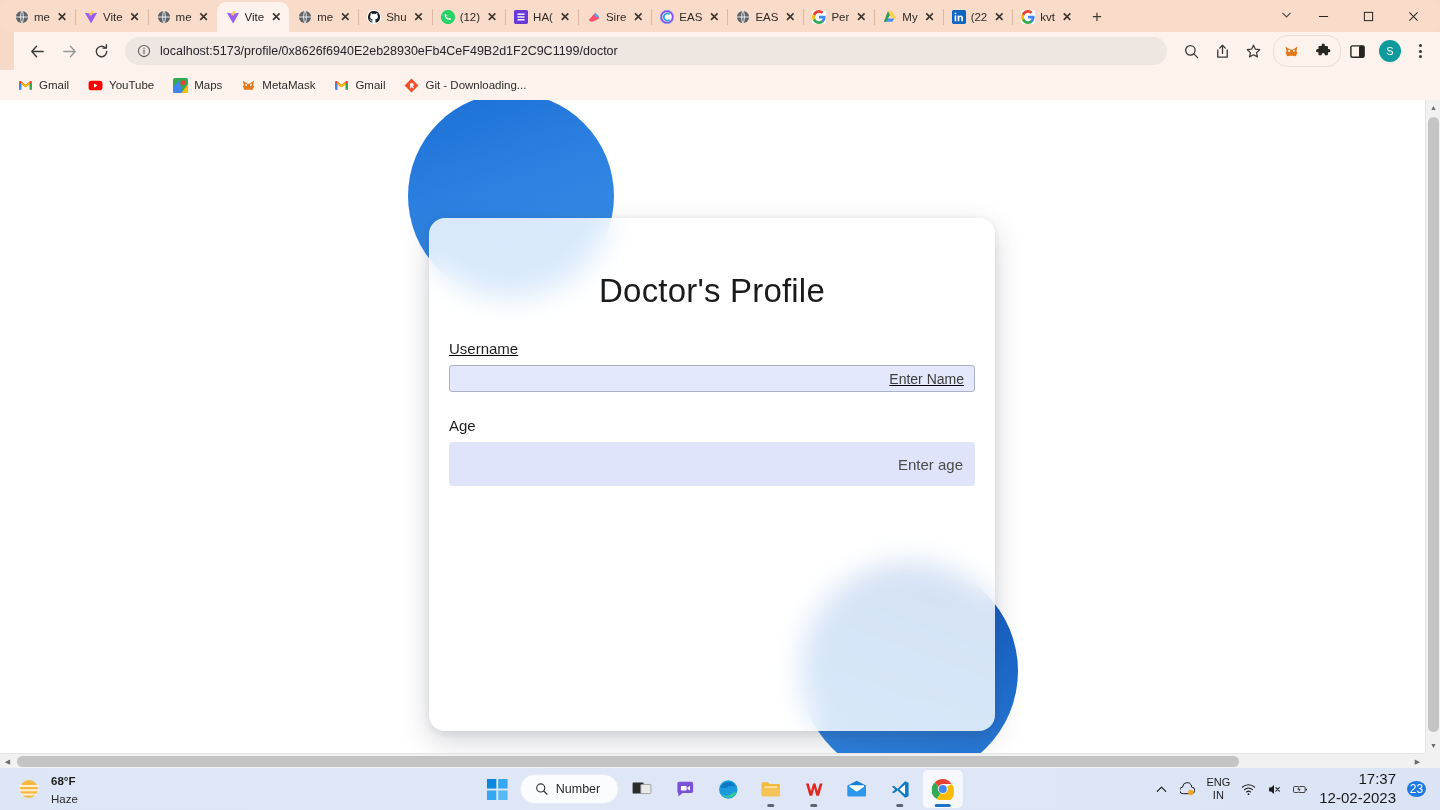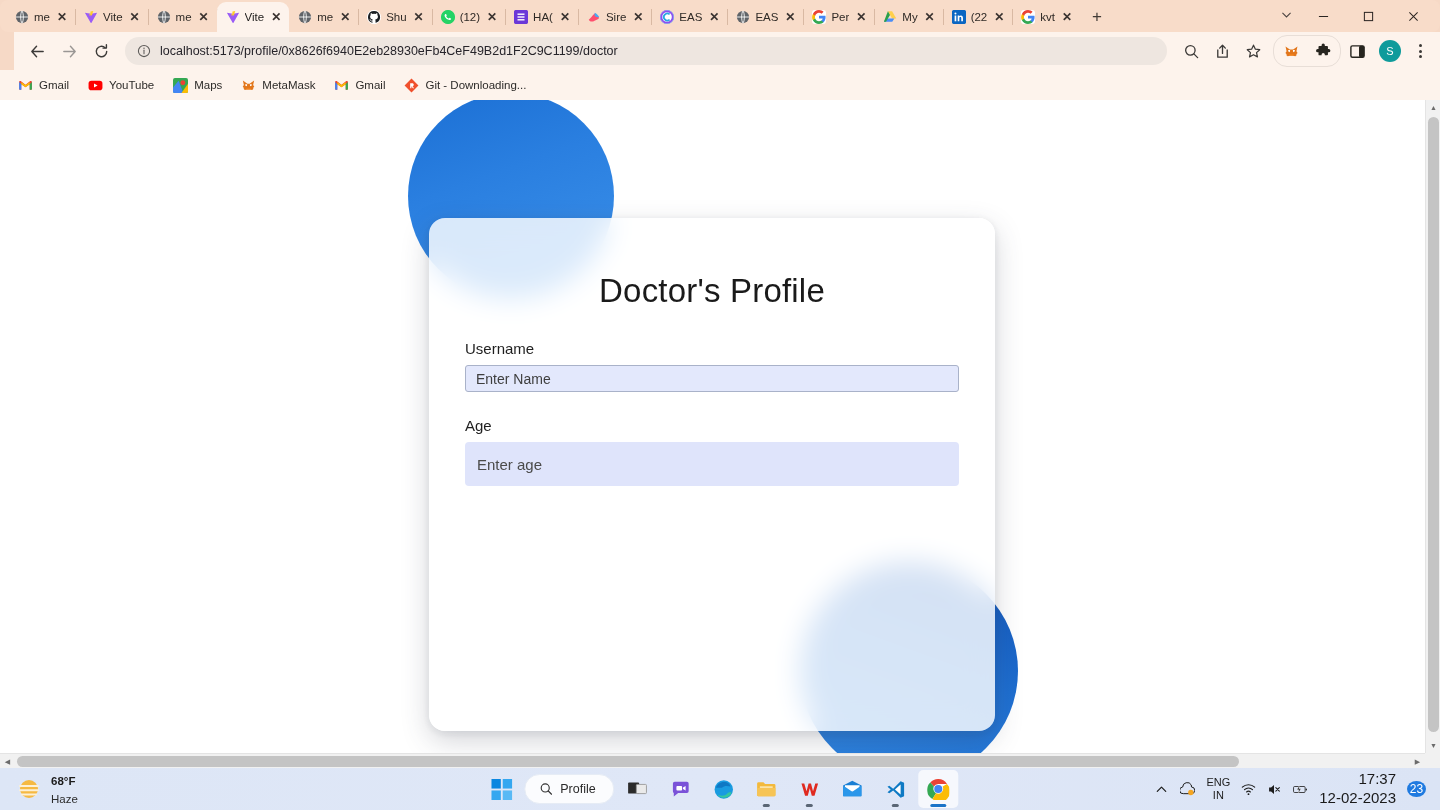--- a/index.html
+++ b/index.html
@@ -146,42 +146,42 @@
   }
 
   
   .card {
     position: absolute; left: 429px; top: 118px; width: 566px; height: 513px;
     background: rgba(255,255,255,0.82);
     backdrop-filter: blur(14px);
     -webkit-backdrop-filter: blur(14px);
     border-radius: 16px;
     box-shadow: 0 10px 28px rgba(60,64,80,0.22), 0 2px 8px rgba(60,64,80,0.10);
-    padding: 0 36px;
+    padding: 0 20px;
     overflow: hidden;
   }
   .card-title {
     text-align: center; font-size: 33px; color: #1a1a1a; font-weight: 400;
     margin-top: 54px; letter-spacing: 0.2px;
   }
   .field { margin-top: 25px; }
   .field-label {
     font-size: 15px; color: #1f1f1f; margin-bottom: 8px; display: block;
   }
   .field-input {
     width: 100%; height: 44px; background: #dfe4fb; border: none;
     border-radius: 4px; padding: 0 12px; font-size: 15px; color: #3c3c3c;
     font-family: "Liberation Sans", sans-serif; outline: none;
-    display: flex; align-items: center;
+    display: flex; align-items: center; justify-content: flex-end;
   }
   .field-input.focused {
     height: 27px; background: #e3e8fc; border: 1px solid #a9b2c9;
     border-radius: 3px; padding: 0 10px; font-size: 14px; color: #4a4a4a;
   }
-  .field.first { margin-top: 30px; }
+  .field.first { margin-top: 30px; text-decoration: underline; }
   .ph { color: #4b4b4b; }
   .ph.light { color: #3e3e3e; }
 
   
   .vscroll {
     position: absolute; right: 0; top: 0; width: 15px; height: 653px;
     background: #f1f1f1; border-left: 1px solid #e4e4e4;
   }
   .vscroll .arrow-up, .vscroll .arrow-down {
     position: absolute; left: 0; width: 15px; height: 15px;
@@ -665,21 +665,21 @@
           <rect x="12" y="0" width="10" height="10" fill="#34a7f0"></rect>
           <rect x="0" y="12" width="10" height="10" fill="#34a7f0"></rect>
           <rect x="12" y="12" width="10" height="10" fill="#58b9f5"></rect>
         </svg>
     </div>
     <div class="search-pill">
       <svg viewBox="0 0 16 16" width="14" height="14">
           <circle cx="6.8" cy="6.8" r="4.6" fill="none" stroke="#333" stroke-width="1.3"></circle>
           <path d="M10.3 10.3 14 14" stroke="#333" stroke-width="1.3" stroke-linecap="round"></path>
         </svg>
-      <span>Profile</span>
+      <span>Number</span>
     </div>
     <div class="tb-icon">
       <svg viewBox="0 0 24 24" width="22" height="22">
           <rect x="2" y="5" width="12" height="12" rx="1" fill="#2b2b2b"></rect>
           <rect x="11" y="7" width="11" height="10" rx="1" fill="#eaeaea" stroke="#9a9a9a" stroke-width="1"></rect>
         </svg>
     </div>
     <div class="tb-icon">
       <svg viewBox="0 0 24 24" width="21" height="21">
           <path d="M3 5a2 2 0 0 1 2-2h14a2 2 0 0 1 2 2v9a2 2 0 0 1-2 2H9l-5 4v-4a2 2 0 0 1-1-2z" fill="#7a52d8"></path>

